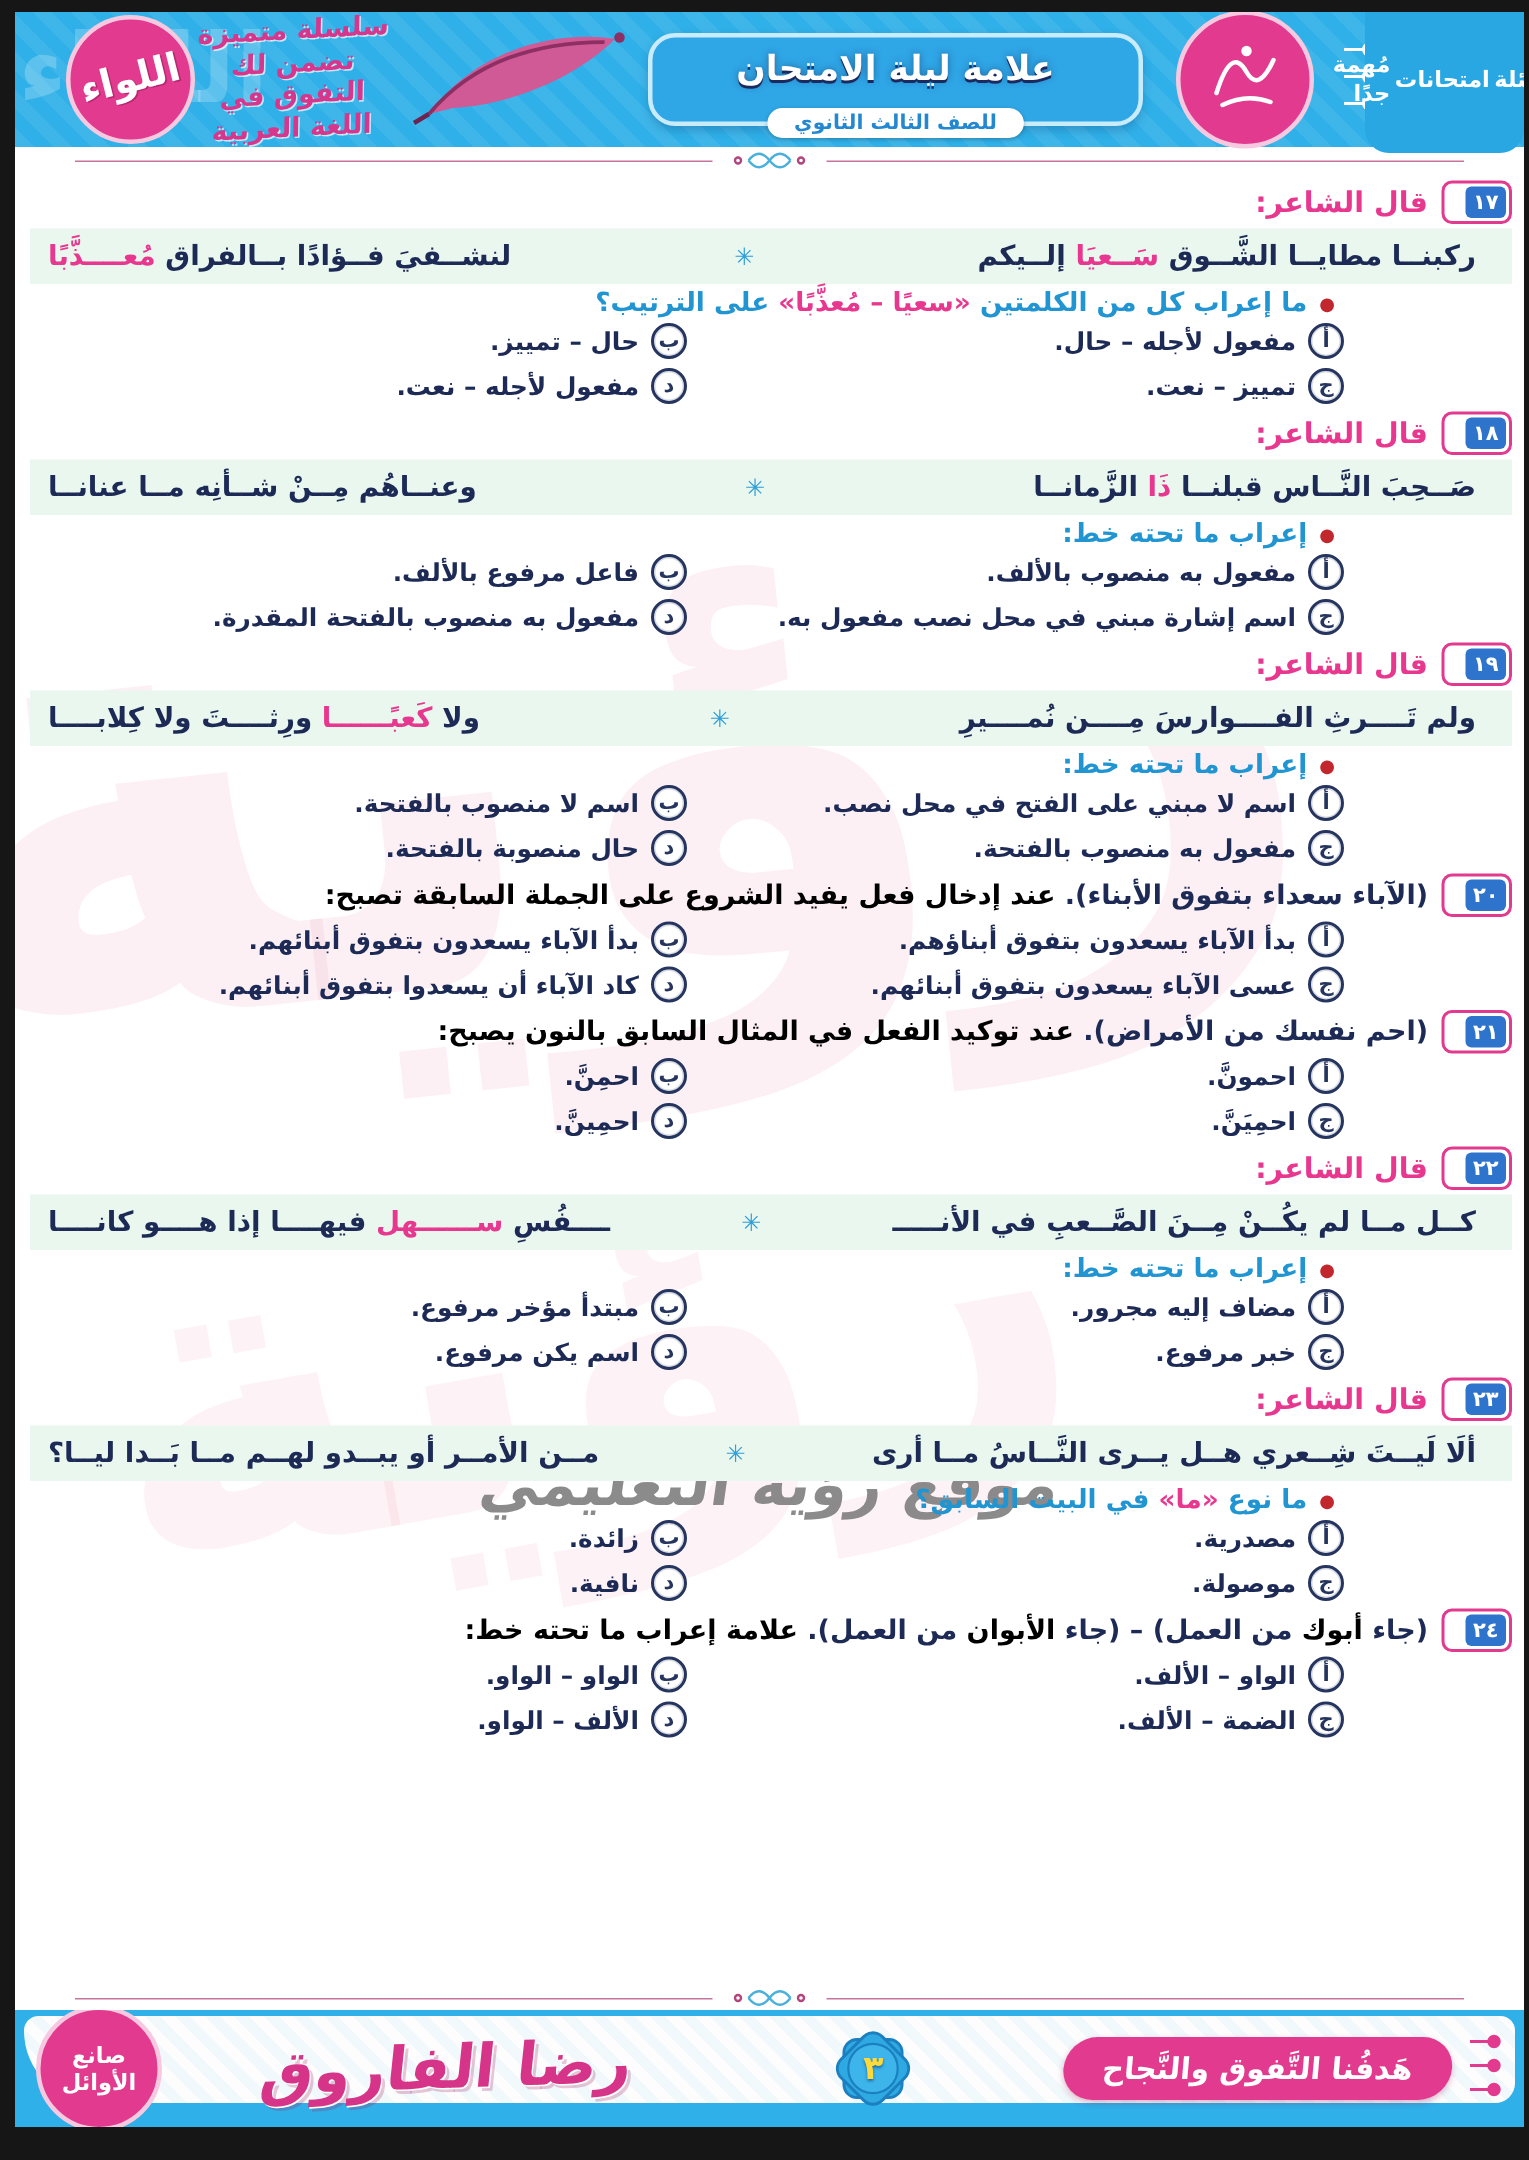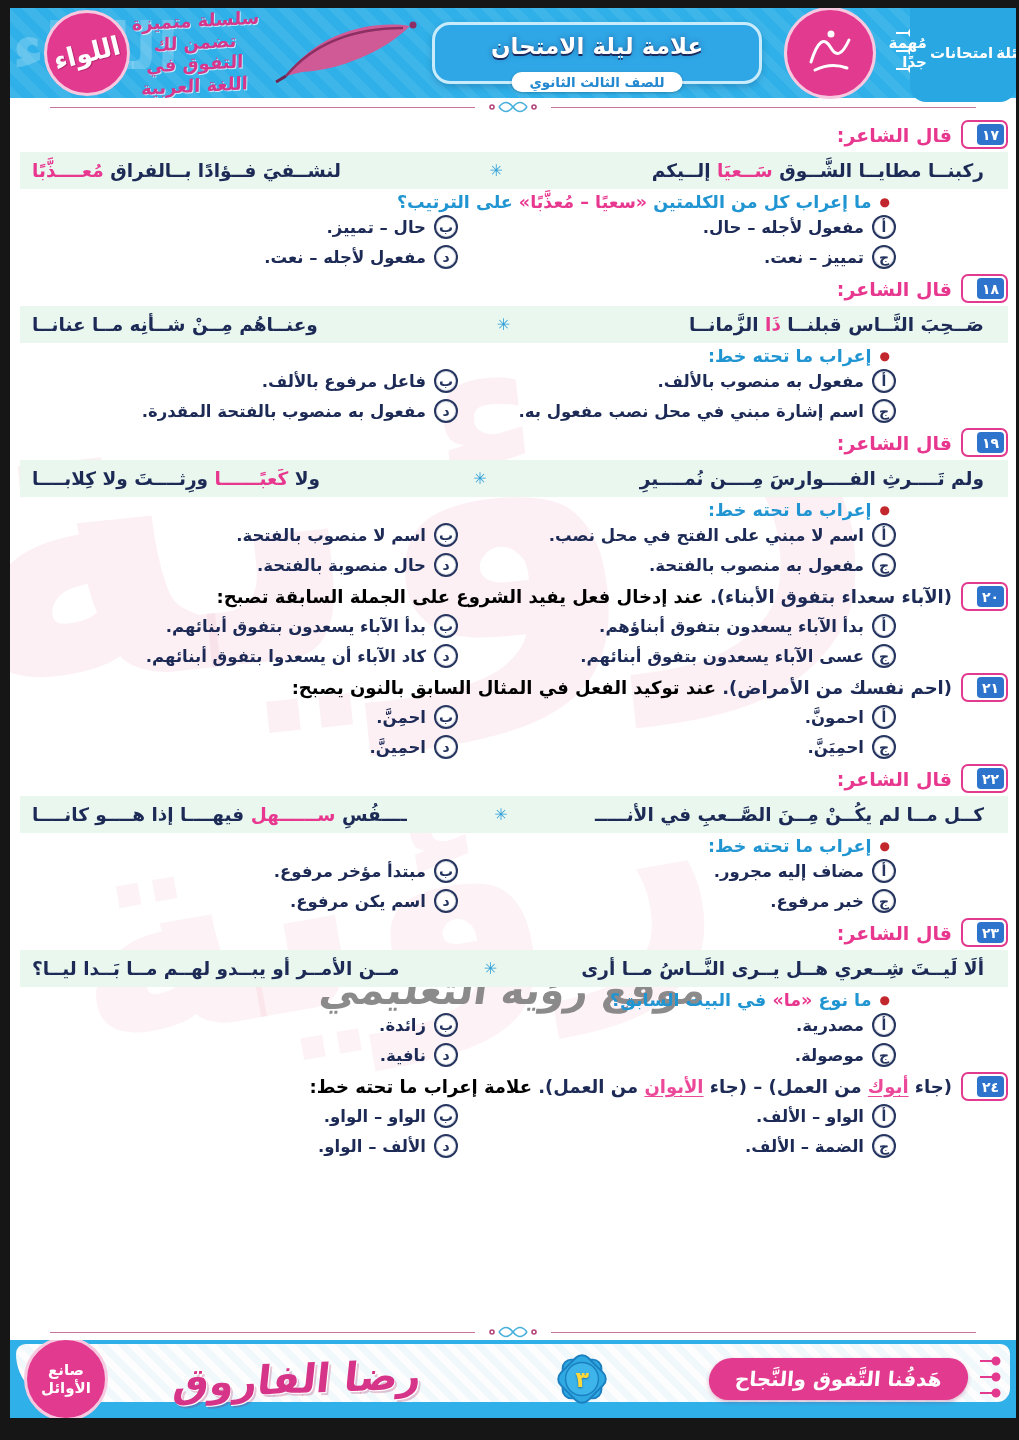--- a/index.html
+++ b/index.html
@@ -51,21 +51,21 @@
   .question { margin:0 0 5px; }
   .q-head { display:flex; align-items:center; gap:9px; margin:3px 0 3px; white-space:nowrap; }
   .q-badge { flex:0 0 auto; border:2px solid #e23a8e; border-radius:7px; padding:2px; background:#fff; display:inline-flex; }
   .q-num { background:#2e74cc; color:#fff; font-weight:bold; font-size:14px; min-width:27px; height:21px;
     border-radius:4px; display:flex; align-items:center; justify-content:center;margin-left:12px; }
   .q-intro { color:#e8378f; font-weight:bold; font-size:19px; }
   .q-stem { font-weight:bold; font-size:18px; }
   .seg-navy { color:#1c2a55; }
   .seg-blue { color:#000000; }
   .seg-hl { color:#e8378f; }
-  .seg-hlu { color:#ec4899; text-decoration:underline; text-underline-offset:3px; }
+  .seg-hlu { color:#000000; text-underline-offset:3px; }
 
   .verse { background:#e9f7ef; display:flex; align-items:center; padding:8px 24px 8px 12px;
     font-weight:bold; font-size:18.5px; color:#1c2a55; margin:2px 0 3px; white-space:nowrap; }
   .verse-r { flex:1 1 auto; text-align:right; }
   .verse-sep { padding:0 16px; color:#2f9fd8; font-size:16px; flex:0 0 auto; }
   .verse-l { flex:1 1 auto; text-align:left; }
 
   .prompt { display:flex; align-items:center; gap:8px; margin:2px 118px 3px 0; font-size:17.5px; font-weight:bold;
     color:#2095d2; white-space:nowrap; }
   .bullet { color:#c2272d; font-size:12px; }

